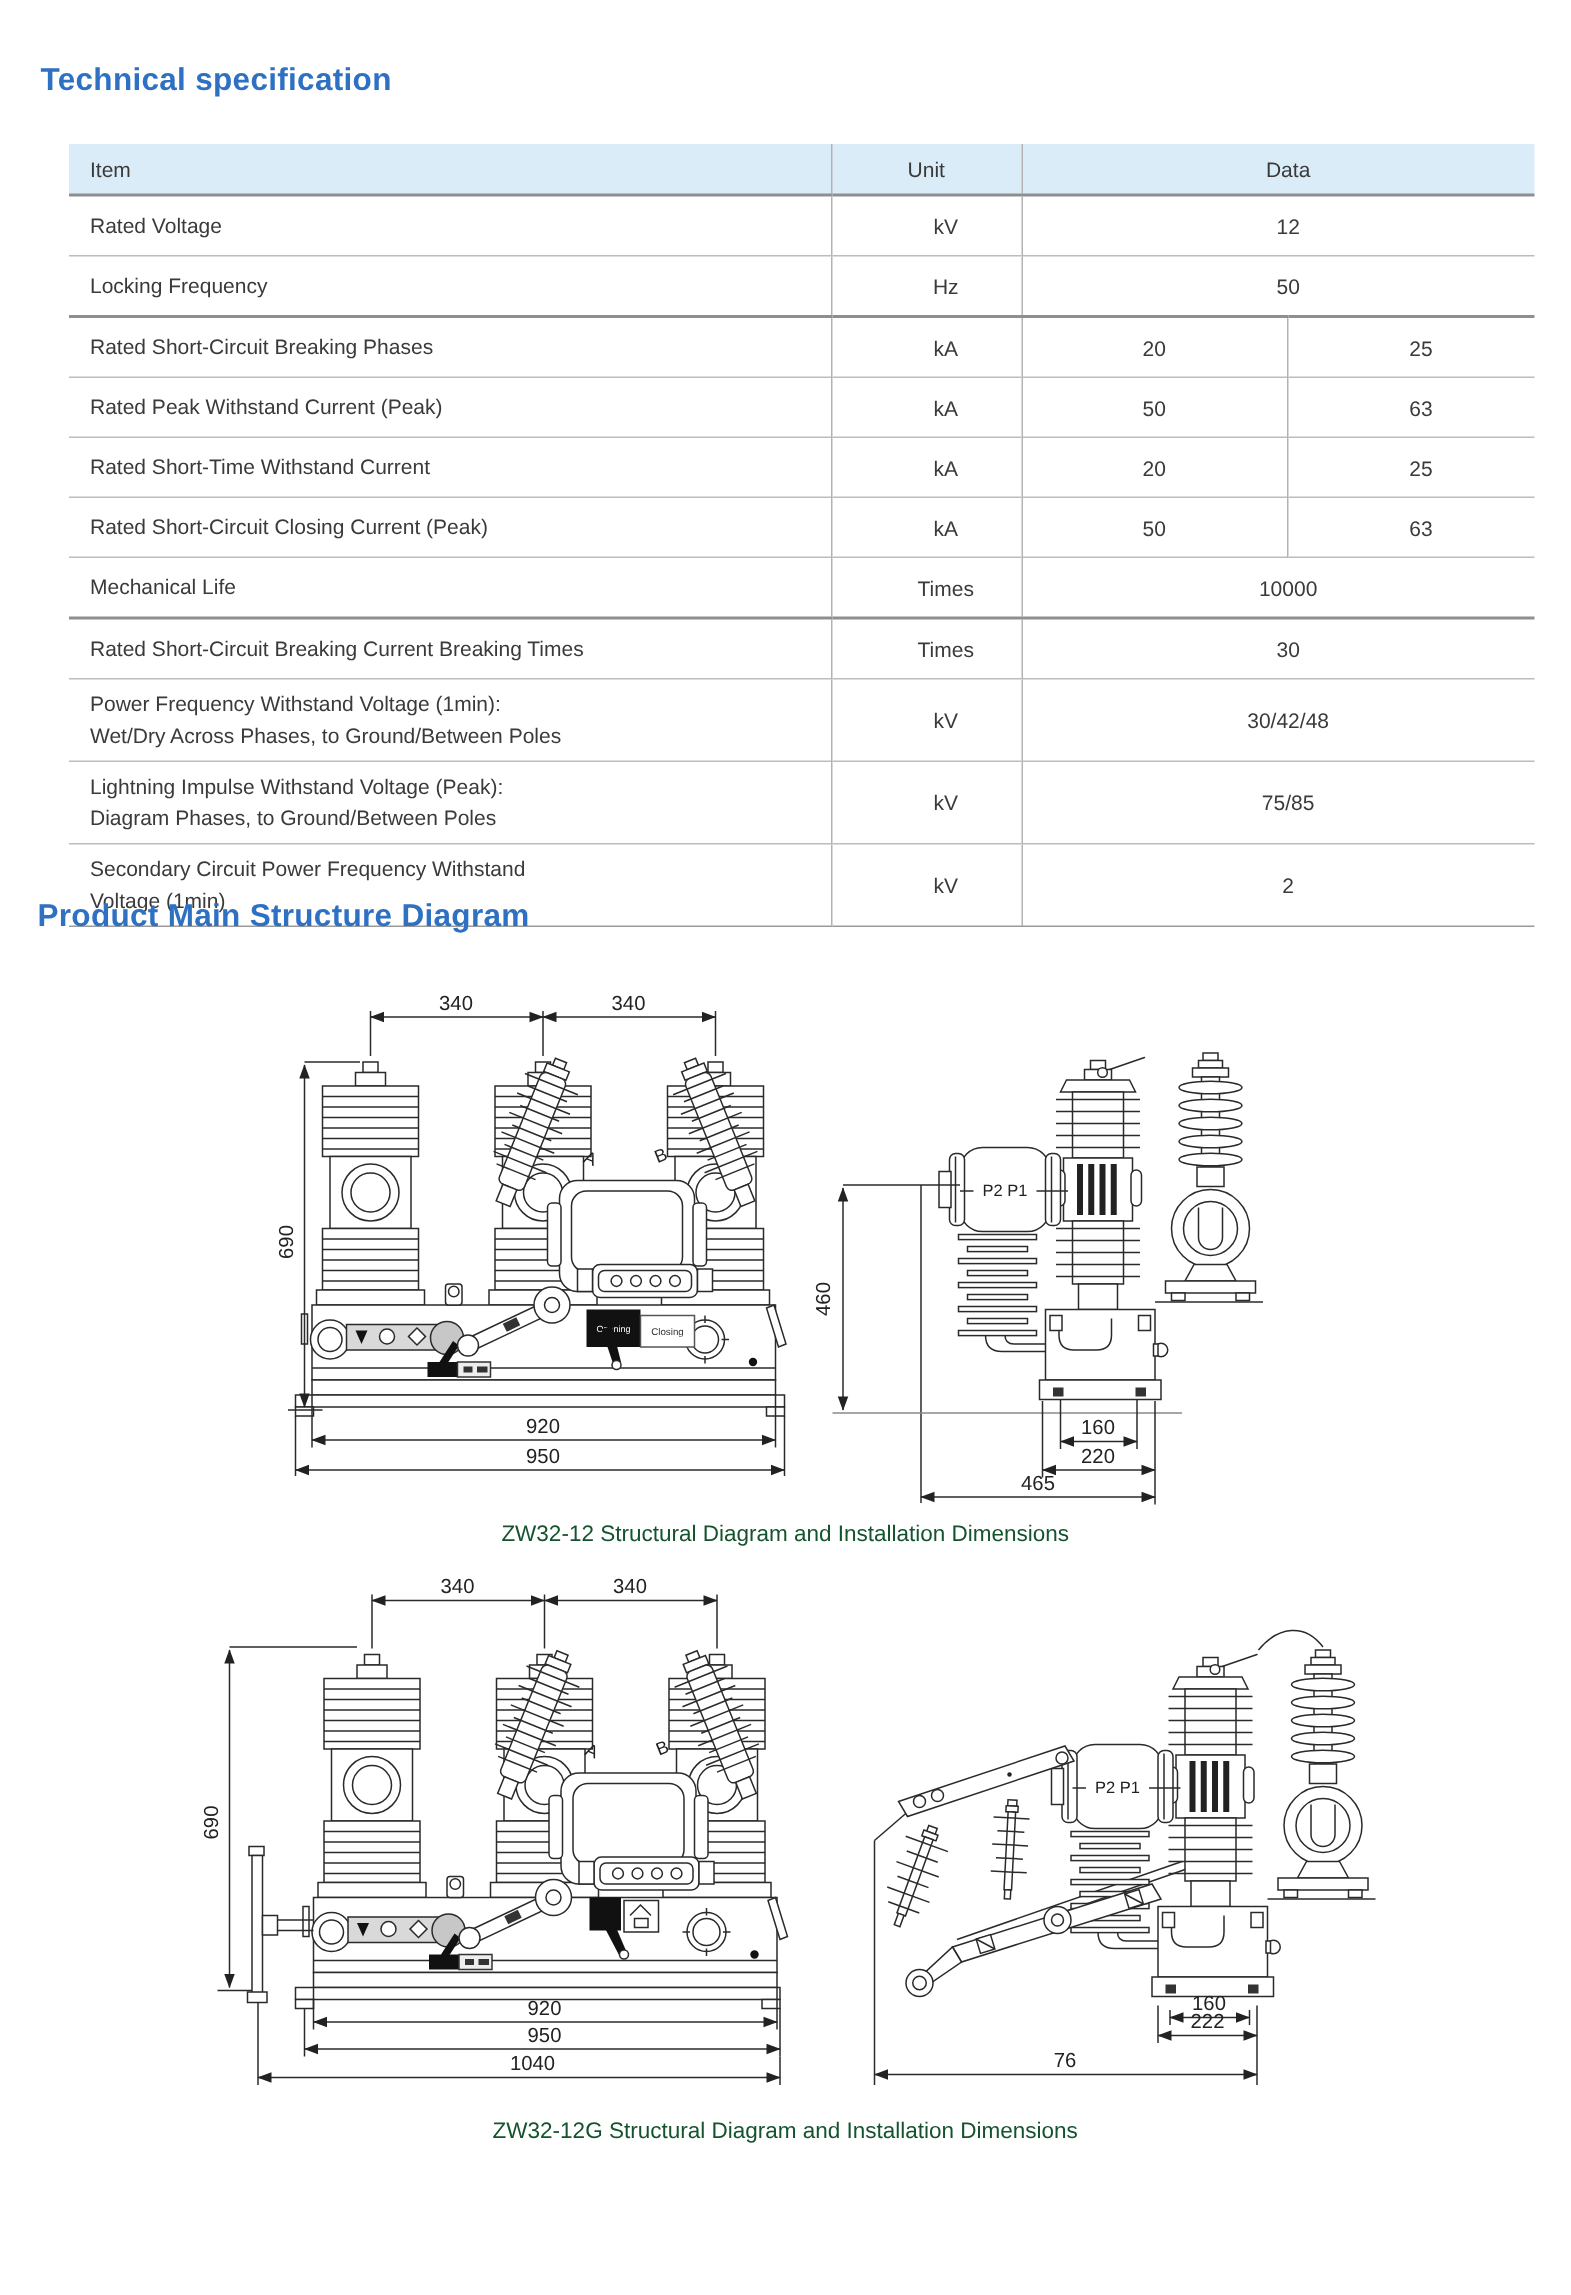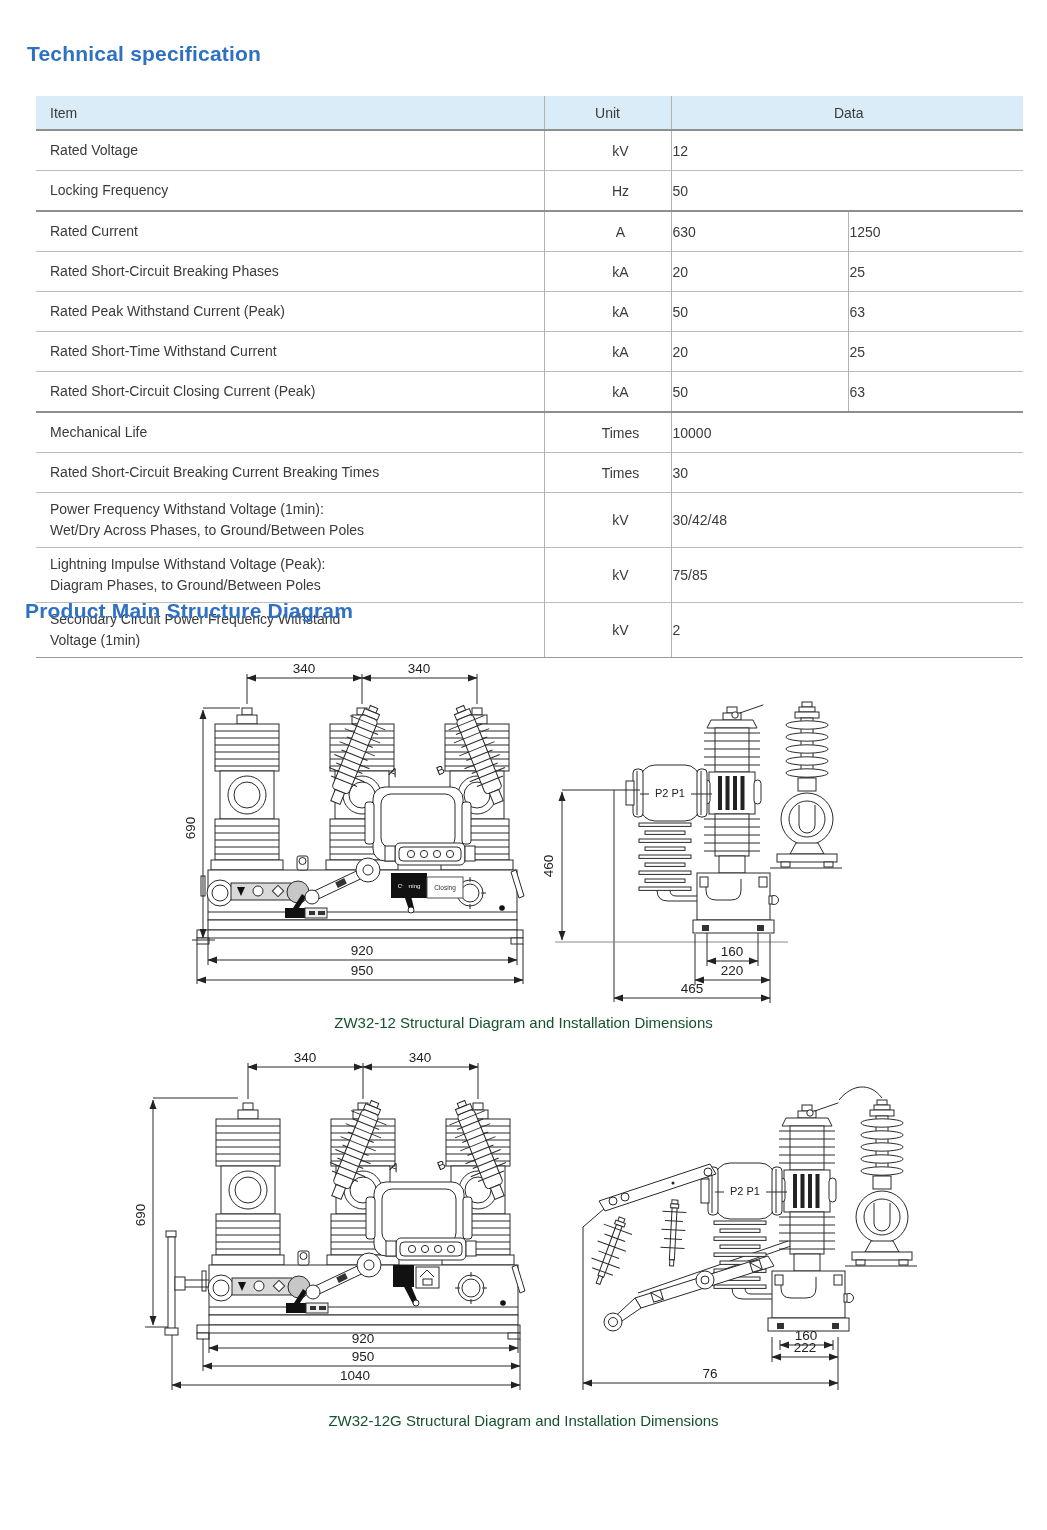--- a/index.html
+++ b/index.html
@@ -1,34 +1,34 @@
 <!DOCTYPE html>
 <html><head>
 <meta charset="utf-8">
 <style>
   html,body{margin:0;padding:0;background:#fff;}
   #page{position:relative;width:1023px;height:1530px;background:#ffffff;overflow:hidden;
         font-family:"Liberation Sans",sans-serif;color:#3a3a3a;}
   .sec-title{position:absolute;font-size:21px;font-weight:bold;color:#2e71c3;letter-spacing:.2px;}
   #title1{left:27px;top:42px;}
   #title2{left:25px;top:599px;}
-  table.spec{position:absolute;left:36px;top:96px;width:990px;border-collapse:collapse;
+  table.spec{position:absolute;left:46px;top:96px;width:990px;border-collapse:collapse;
              font-size:14px;color:#3a3a3a;table-layout:fixed;}
   table.spec th{background:#d9ecf8;font-weight:normal;height:31px;border-bottom:2px solid #8f8f8f;}
   table.spec th.h-item{text-align:left;padding-left:14px;}
   table.spec th.h-unit,table.spec th.h-data{text-align:center;}
   table.spec td{border-top:1px solid #bcbcbc;height:27px;}
   table.spec tbody tr:first-child td{border-top:none;}
   table.spec tbody tr:nth-child(3) td,
   table.spec tbody tr:nth-child(8) td{border-top:2px solid #8f8f8f;}
   table.spec tbody tr:last-child td{border-bottom:1.5px solid #9a9a9a;}
   .c-item{text-align:left;padding:6px 10px 6px 14px;white-space:pre-line;line-height:1.5;}
   .c-unit{text-align:center;border-left:1px solid #b3b3b3;border-right:1px solid #b3b3b3;padding-left:27px;}
   th.h-unit{border-left:1px solid #b3b3b3;border-right:1px solid #b3b3b3;}
-  .c-data{}
+  .c-data{text-align:center;}
   .c-data + .c-data{border-left:1px solid #b3b3b3;}
   .caption{position:absolute;left:0;width:1047px;text-align:center;font-size:15px;color:#14532d;}
   #cap1{top:1014px;}
   #cap2{top:1412px;}
   svg{position:absolute;}
   #svg1{left:140px;top:650px;}
   #svg2{left:130px;top:1040px;}
   .sh{fill:#ffffff;stroke:#2a2a2a;stroke-width:1;}
   .ln{fill:none;stroke:#2a2a2a;stroke-width:1;}
   .fin{stroke:#2a2a2a;stroke-width:1;}
@@ -60,26 +60,20 @@
     <tbody>
         <tr>
           <td class="c-item">Rated Voltage</td>
           <td class="c-unit">kV</td>
           <td class="c-data" colspan="2">12</td>
         </tr>
         <tr>
           <td class="c-item">Locking Frequency</td>
           <td class="c-unit">Hz</td>
           <td class="c-data" colspan="2">50</td>
-        </tr>
-        <tr>
-          <td class="c-item">Rated Current</td>
-          <td class="c-unit">A</td>
-          <td class="c-data">630</td>
-          <td class="c-data">1250</td>
         </tr>
         <tr>
           <td class="c-item">Rated Short-Circuit Breaking Phases</td>
           <td class="c-unit">kA</td>
           <td class="c-data">20</td>
           <td class="c-data">25</td>
         </tr>
         <tr>
           <td class="c-item">Rated Peak Withstand Current (Peak)</td>
           <td class="c-unit">kA</td>

